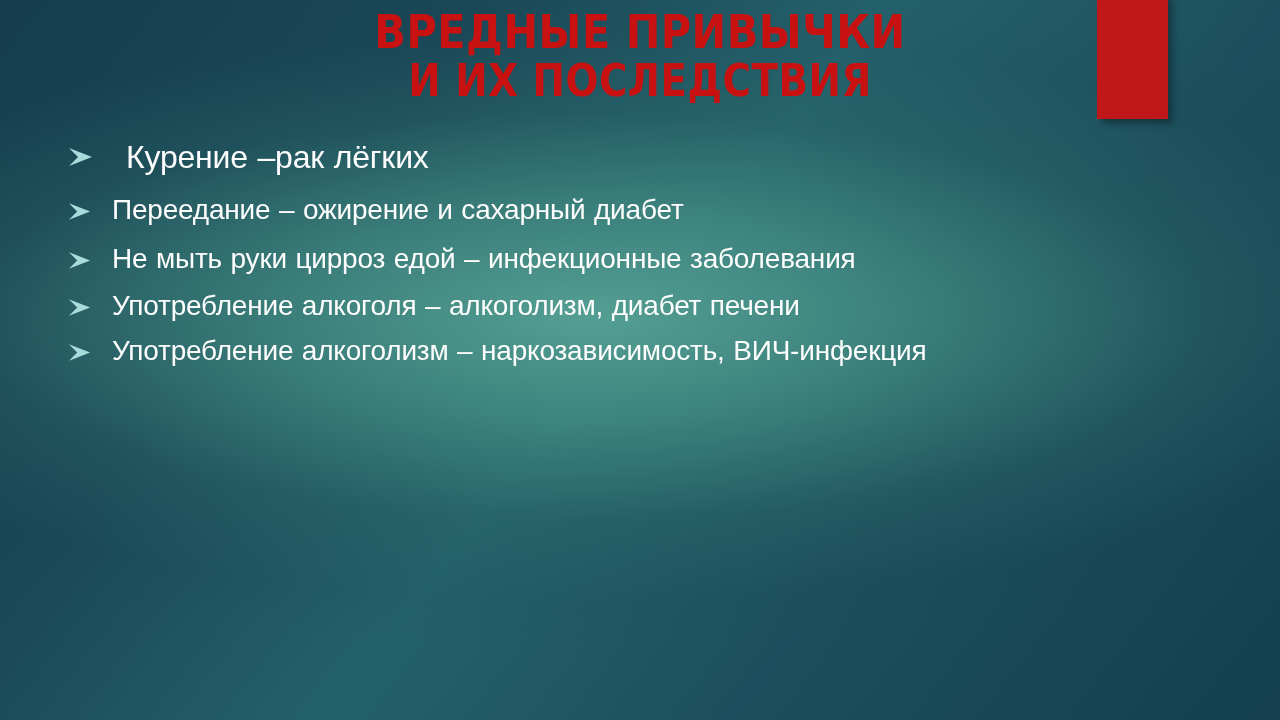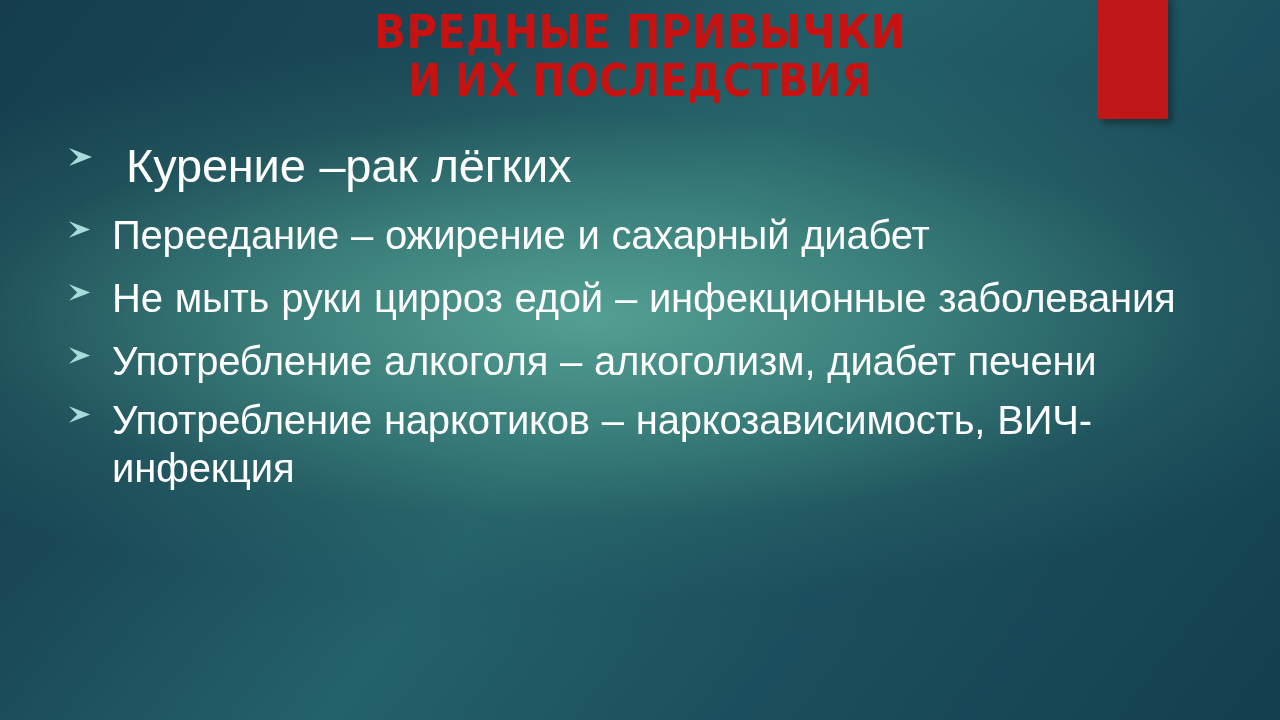--- a/index.html
+++ b/index.html
@@ -74,30 +74,30 @@
     padding-top: 9px;
     text-align: left;
     padding-left: 58px;
     box-sizing: content-box;
   }
   .bullet-marker svg { display: block; }
   .bullet-text {
     flex: 1 1 auto;
     color: #fdfdfd;
     font-family: "Liberation Sans", sans-serif;
-    font-size: 40px;
+    font-size: 28px;
     font-weight: normal;
     line-height: 1.21;
     letter-spacing: -0.2px;
     padding-left: 0;
     padding-right: 4px;
     word-spacing: 1px;
   }
   .bullet-row.first .bullet-text {
-    font-size: 47px;
+    font-size: 32px;
     padding-left: 14px;
   }
   .bullet-row.first { margin-bottom: 16px; }
   .bullet-row.r2 { margin-bottom: 15px; }
   .bullet-row.r3 { margin-bottom: 14px; }
   .bullet-row.r4 { margin-bottom: 14px; }
   .bullet-row.r5 { margin-bottom: 11px; }
 </style>
 </head>
 <body>
@@ -149,17 +149,17 @@
       </span>
       <span class="bullet-text">Употребление алкоголя – алкоголизм, диабет печени</span>
     </div>
 
     <div class="bullet-row r6">
       <span class="bullet-marker">
         <svg width="24" height="19" viewBox="0 0 26 20" aria-hidden="true">
           <path d="M1 1 L24 10 L1 19 L10 10 Z" fill="#a8dcdc"></path>
         </svg>
       </span>
-      <span class="bullet-text">Употребление наркотиков – наркозависимость, ВИЧ-инфекция</span>
+      <span class="bullet-text">Употребление алкоголизм – наркозависимость, ВИЧ-инфекция</span>
     </div>
 
   </div>
 </div>
 
 </body></html>

